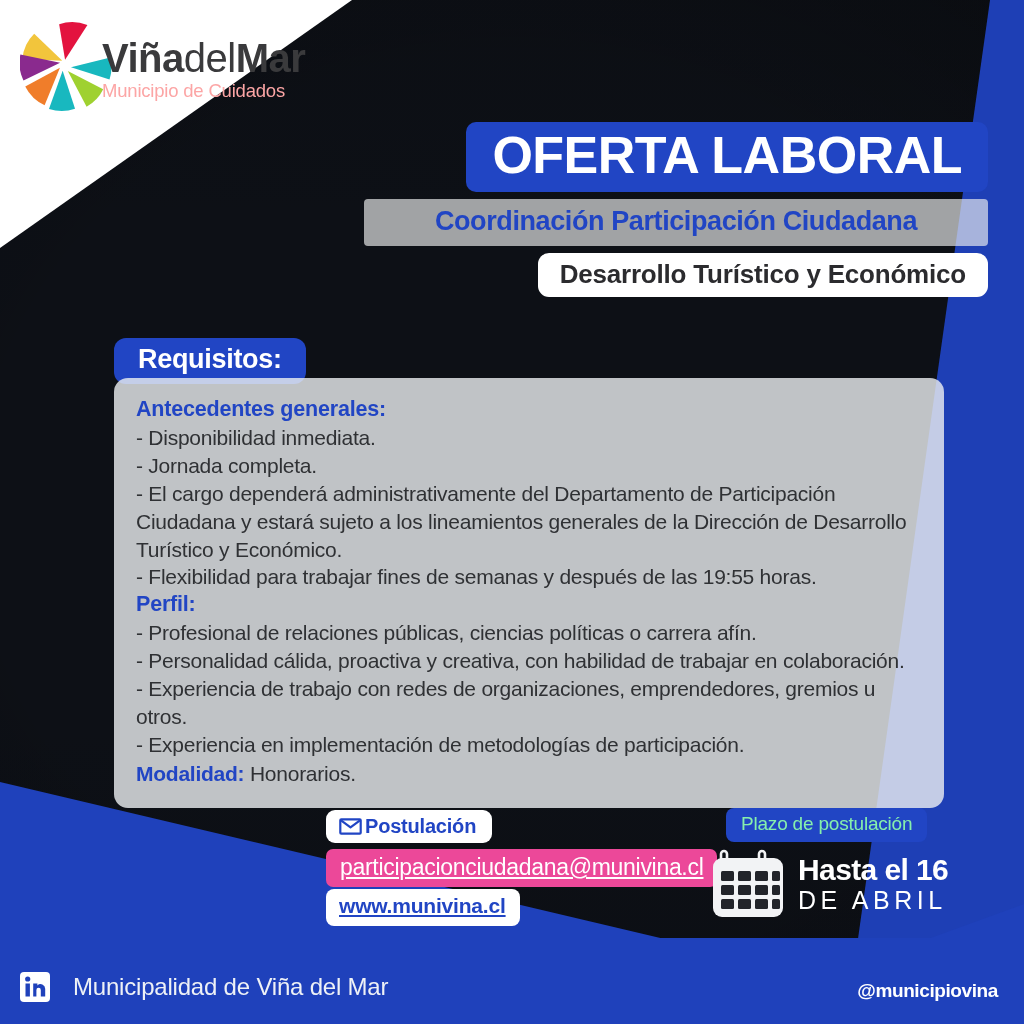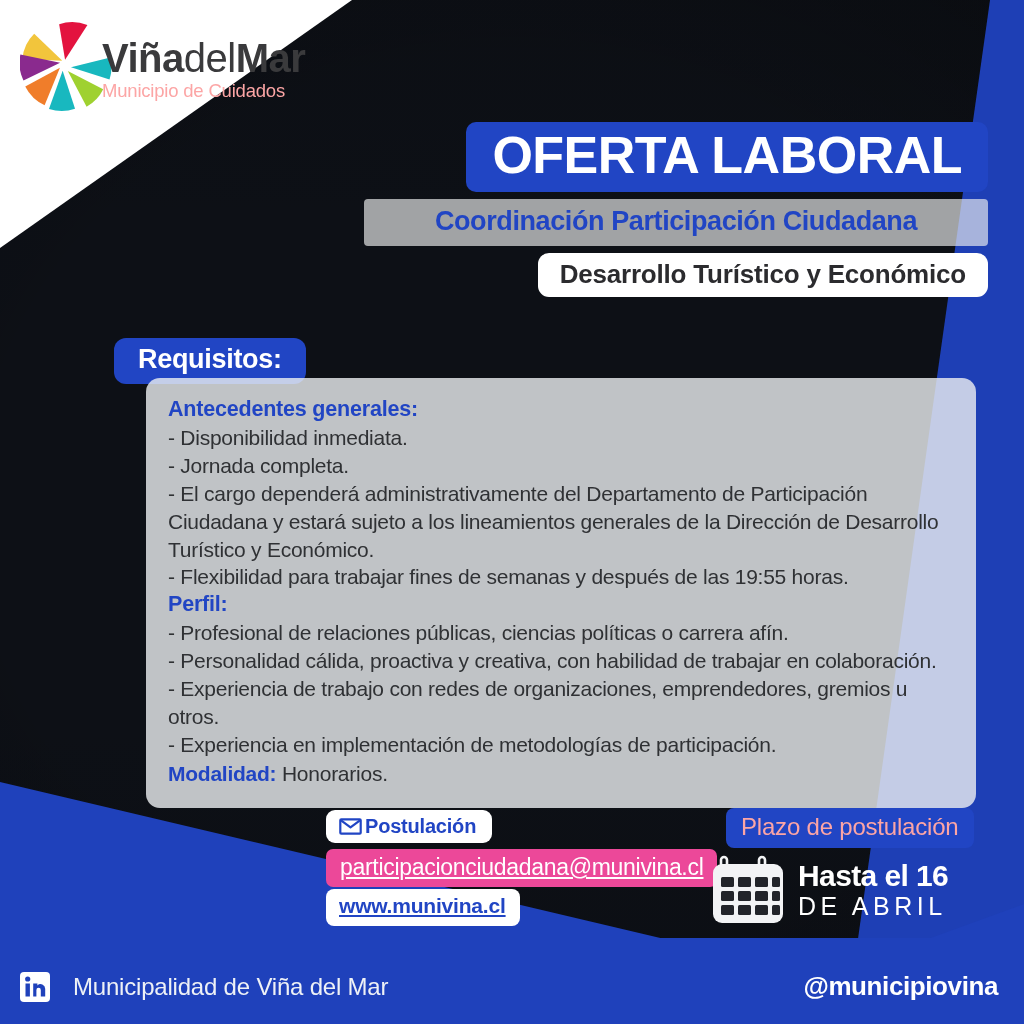--- a/index.html
+++ b/index.html
@@ -114,21 +114,20 @@
     position:absolute; left:114px; top:338px;
     background:#2145c4; color:#fff;
     font-size:27px; font-weight:800; letter-spacing:-.3px;
     padding:8px 24px 11px 24px; border-radius:12px; line-height:1;
   }
   .req-panel {
     position:absolute; left:114px; top:378px; width:830px;
     background:rgba(238,240,242,.80);
     border-radius:14px;
     padding:18px 22px 20px 22px;
-    margin-left:32px;
   }
   .req-panel .h {
     color:#2145c4; font-size:21.5px; font-weight:800; letter-spacing:-.2px;
     line-height:1.25; margin-bottom:1px;
   }
   .req-panel .t {
     color:#2f3134; font-size:21px; font-weight:400; letter-spacing:-.25px;
     line-height:1.33;
   }
   .req-panel .t.gap { margin-top:1px; }
@@ -151,39 +150,39 @@
   .post-web {
     display:inline-block; margin-top:2px;
     background:#ffffff; color:#2145c4;
     font-size:21px; font-weight:800; letter-spacing:-.2px;
     padding:5px 14px 7px 13px; border-radius:8px; line-height:1.15;
   }
 
   
   .plazo-block { position:absolute; left:712px; top:808px; width:270px; }
   .plazo-pill {
-    display:inline-block; background:#2145c4; color:#fca5a5;
-    font-size:24px; font-weight:400; letter-spacing:-.2px;
+    display:inline-block; background:#2145c4; color:#86efac;
+    font-size:19px; font-weight:400; letter-spacing:-.2px;
     padding:5px 15px 7px 15px; border-radius:8px; line-height:1.15;
     margin-left:14px;
   }
   .plazo-row { display:flex; align-items:center; gap:12px; margin-top:7px; }
   .plazo-date { line-height:1; }
   .plazo-l1 { color:#ffffff; font-size:30px; font-weight:800; letter-spacing:-.6px; }
   .plazo-l2 { color:#ffffff; font-size:25px; font-weight:400; letter-spacing:4.5px; margin-top:3px; }
 
   
   .foot-left {
     position:absolute; left:20px; bottom:22px;
     display:flex; align-items:center; gap:23px;
   }
   .foot-left .lbl { color:#eef1f6; font-size:24px; font-weight:400; letter-spacing:-.2px; }
   .foot-right {
     position:absolute; right:26px; bottom:22px;
-    color:#ffffff; font-size:26px; font-weight:700; letter-spacing:-.4px;
+    color:#ffffff; font-size:19px; font-weight:700; letter-spacing:-.4px;
   }
 </style>
 </head>
 <body>
 
 <div id="poster">
 
   <div class="photo"></div>
   <div class="photo-vignette"></div>
 

